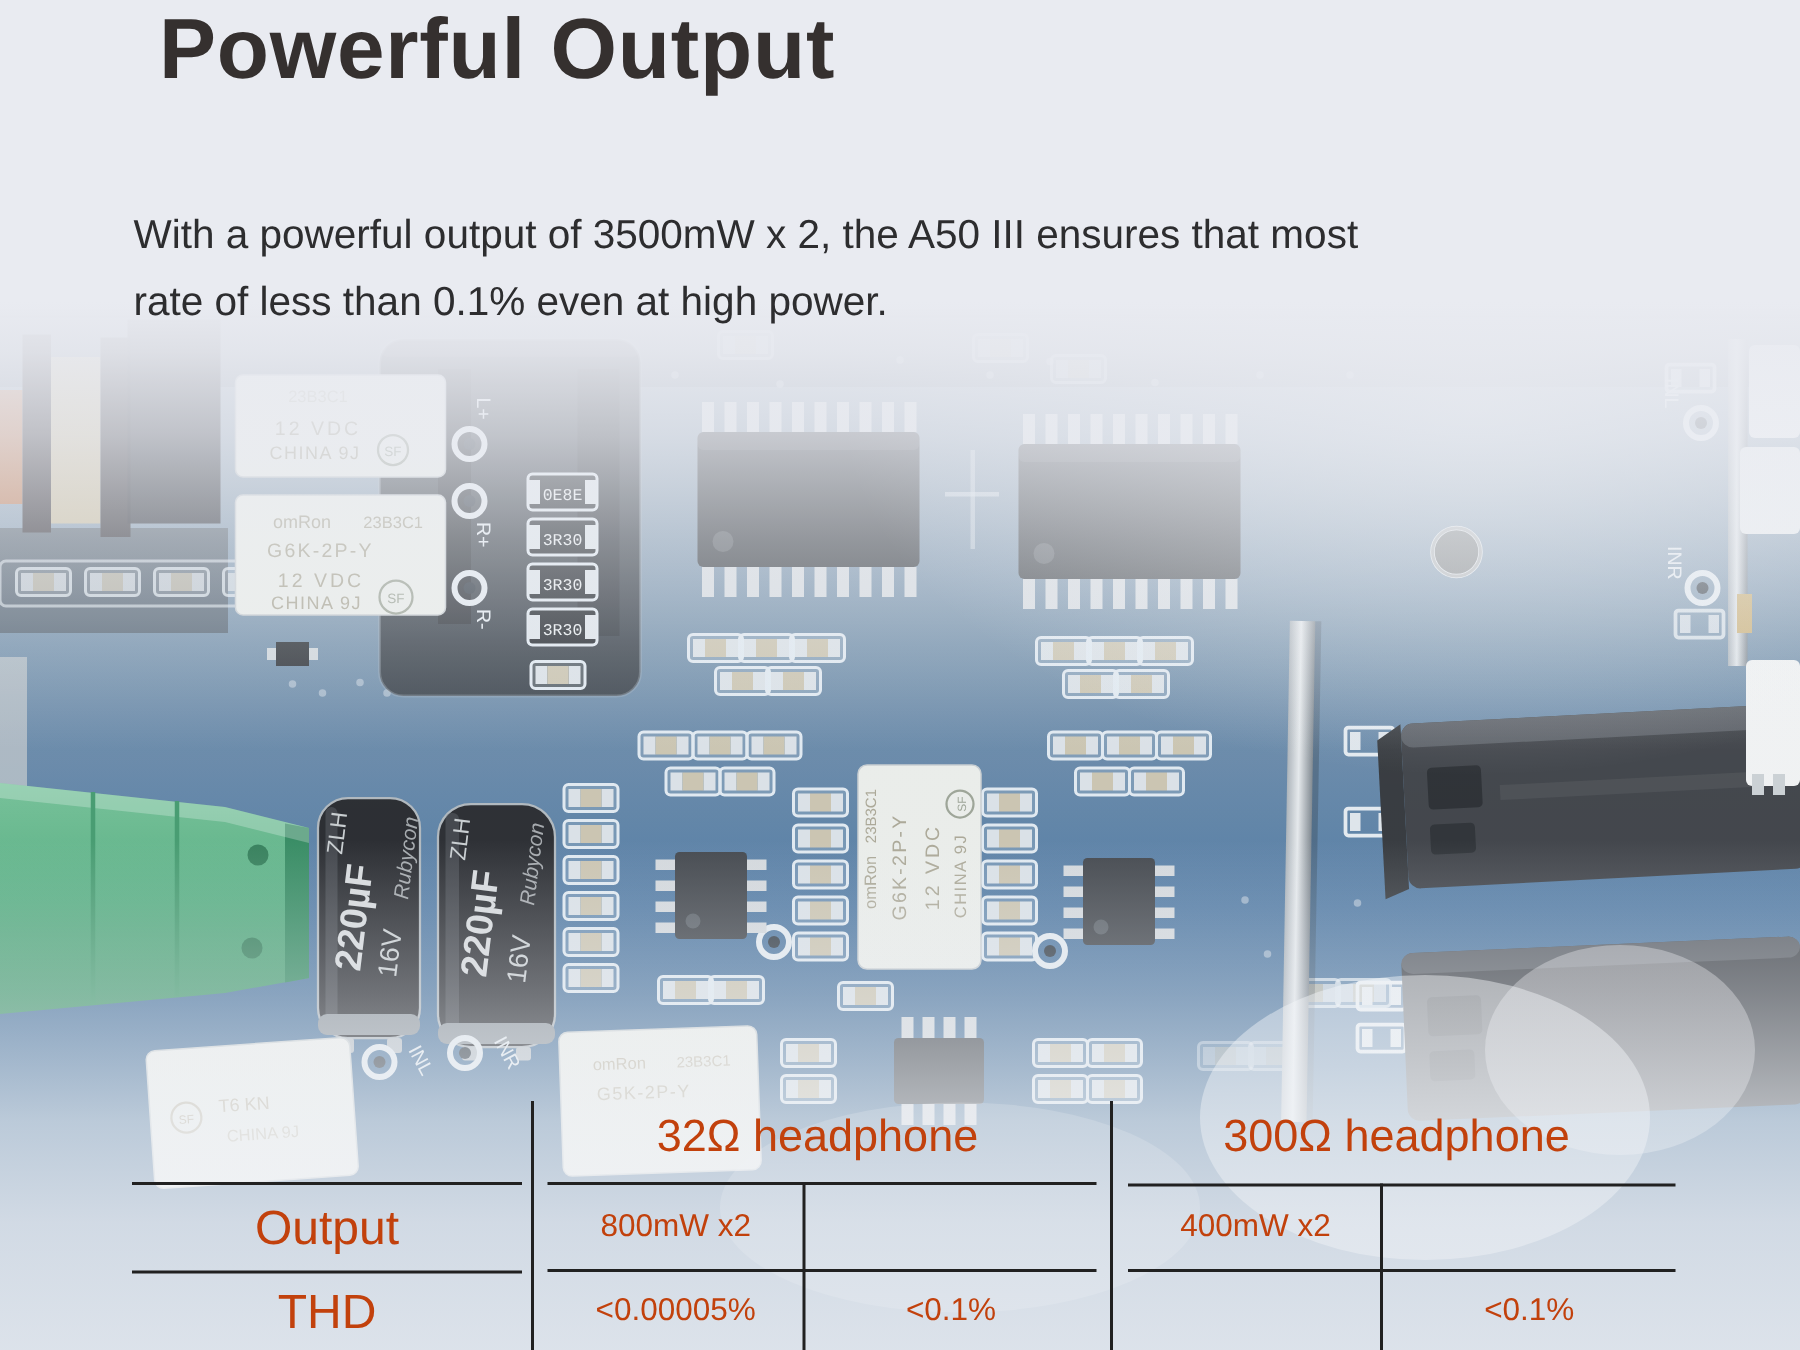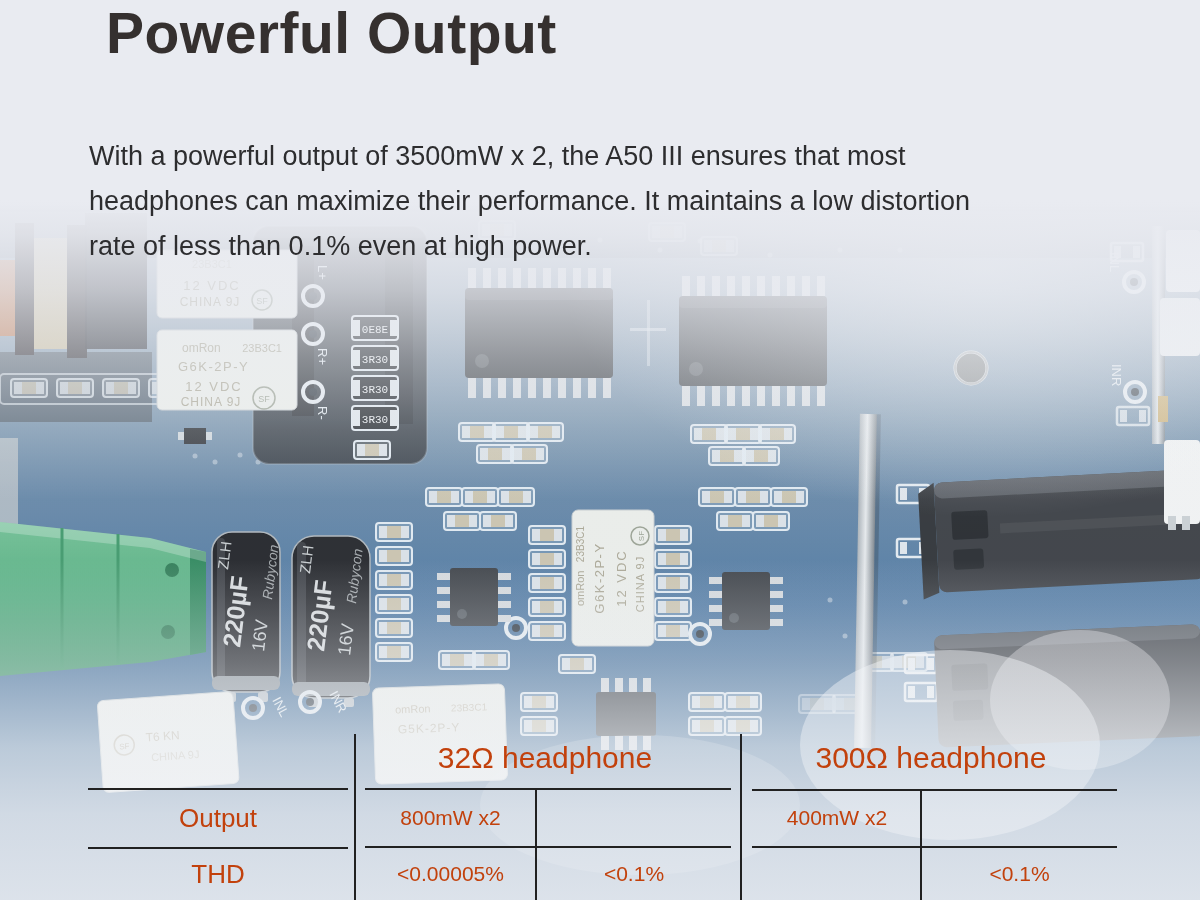--- a/index.html
+++ b/index.html
@@ -35,21 +35,21 @@
   .title {
     position:absolute; left:106px; top:0px; margin:0;
     font-size:57px; font-weight:bold; letter-spacing:.5px; color:#35302f;
   }
   .desc { position:absolute; left:89px; top:134px; color:#2d2d2f; font-size:27px; }
   .desc-line { height:45px; line-height:45px; white-space:nowrap; }
   .spec-table { position:absolute; left:0; top:0; width:1200px; height:888px; color:#c2410c; }
   .tline { position:absolute; background:#212121; }
   .tcell { position:absolute; display:flex; align-items:center; justify-content:center; white-space:nowrap; }
   .sec-header { font-size:30px; }
-  .row-label  { font-size:26px; }
+  .row-label  { font-size:32px; }
   .val        { font-size:21px; }
 </style>
 </head>
 <body>
 
 <div class="stage">
 
   <svg class="pcb-svg" viewBox="0 0 1200 900" xmlns="http://www.w3.org/2000/svg">
     <defs>
       <linearGradient id="boardGrad" x1="0" y1="0" x2="0" y2="1">
@@ -440,21 +440,20 @@
     </g>
   </svg>
 
   <div class="overlay overlay-haze"></div>
   <div class="overlay overlay-top"></div>
   <div class="overlay overlay-bottom"></div>
 
   <h1 class="title">Powerful Output</h1>
   <div class="desc">
     <div class="desc-line">With a powerful output of 3500mW x 2, the A50 III ensures that most</div>
-    <div class="desc-line">headphones can maximize their performance. It maintains a low distortion</div>
     <div class="desc-line">rate of less than 0.1% even at high power.</div>
   </div>
 
   <div class="spec-table">
 
     <div class="tline" style="left:88px;top:788px;width:260px;height:2px"></div>
     <div class="tline" style="left:88px;top:847px;width:260px;height:2px"></div>
 
     <div class="tline" style="left:354px;top:734px;width:2px;height:166px"></div>
     <div class="tline" style="left:740px;top:734px;width:2px;height:166px"></div>

